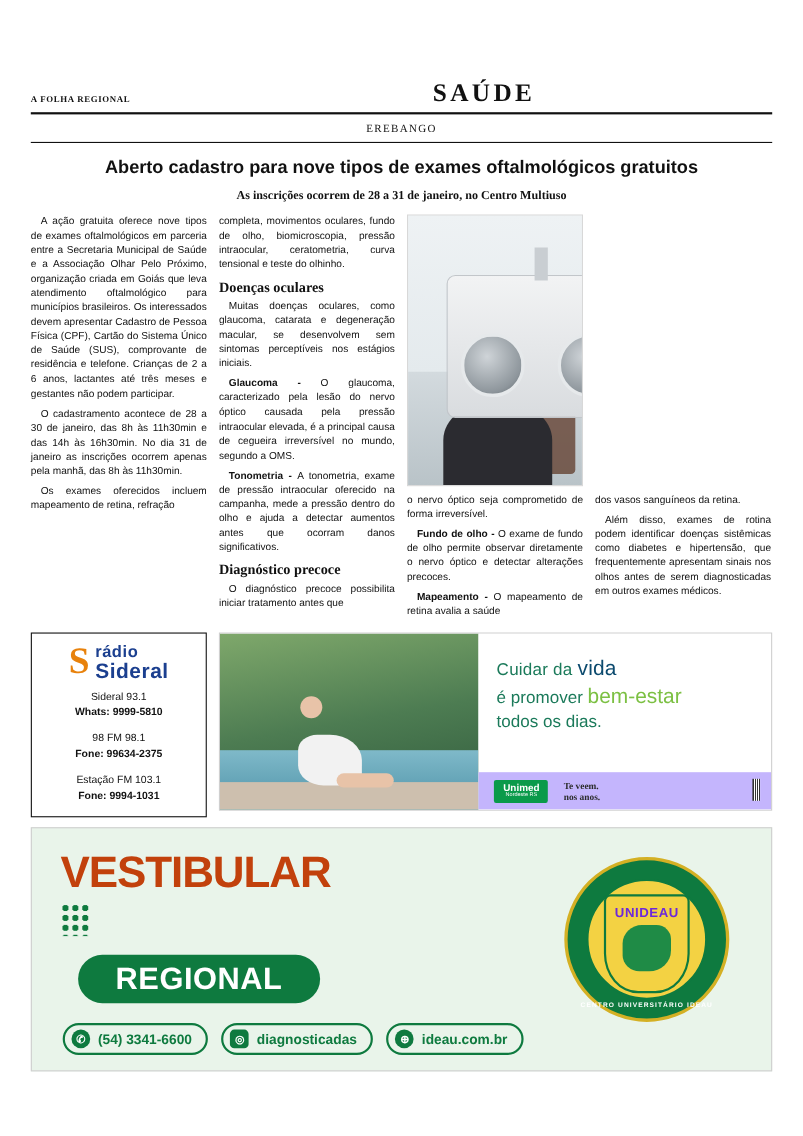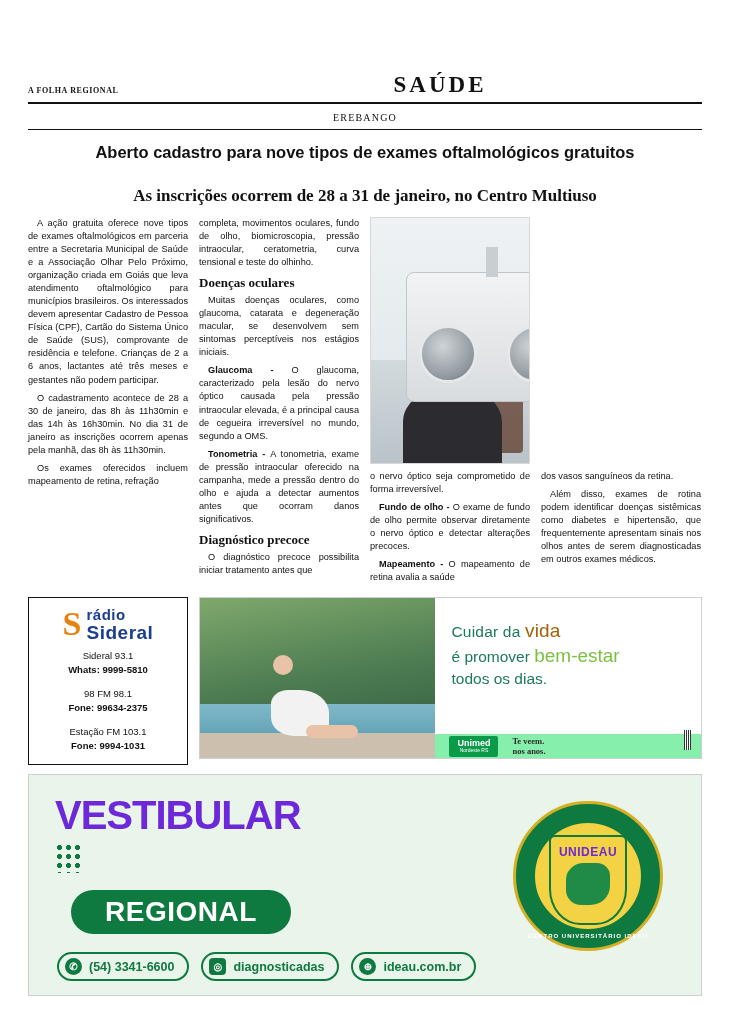--- a/index.html
+++ b/index.html
@@ -93,24 +93,24 @@
     font-family: "Liberation Sans", sans-serif;
     font-size: 16.5px;
     font-weight: bold;
     color: #111;
     margin-top: 13px;
     line-height: 1.2;
   }
   .standfirst {
     text-align: center;
     font-family: "Liberation Serif", serif;
-    font-size: 17px;
+    font-size: 11px;
     font-weight: bold;
     color: #111;
-    margin-top: 23px;
+    margin-top: 9px;
   }
 
   
   .article {
     display: flex;
     gap: 11px;
     margin-top: 11px;
   }
   .col {
     width: 160px;
@@ -256,33 +256,33 @@
   .um-text {
     flex: 1;
     background: #ffffff;
     padding: 22px 0 0 16px;
     position: relative;
   }
   .um-l1 {
     font-family: "Liberation Sans", sans-serif;
     font-size: 15.5px; color: #1b7a5a; letter-spacing: .2px;
   }
-  .um-l1 em { font-style: normal; color:#a16207; font-size: 19px; }
+  .um-l1 em { font-style: normal; color:#0c4a6e; font-size: 19px; }
   .um-l2 {
     font-family: "Liberation Sans", sans-serif;
     font-size: 15.5px; color: #1b7a5a; margin-top: 3px;
   }
   .um-l2 em { font-style: normal; color:#7cc043; font-size: 19px; }
   .um-l3 {
     font-family: "Liberation Sans", sans-serif;
     font-size: 15.5px; color: #1b7a5a; margin-top: 3px;
   }
   .um-footer {
-    position: absolute; left: 0; right: 0; bottom: 0; height: 24px;
-    background: #86efac; display: flex; align-items: center; padding-left: 14px; gap: 14px;
+    position: absolute; left: 0; right: 0; bottom: 0; height: 34px;
+    background: #c4b5fd; display: flex; align-items: center; padding-left: 14px; gap: 14px;
   }
   .um-brand {
     background:#0a9a4a; color:#fff; font-family:"Liberation Sans",sans-serif;
     font-size: 9px; font-weight:bold; padding: 3px 8px; border-radius: 2px; text-align:center; line-height:1.1;
   }
   .um-brand small { display:block; font-size: 5px; font-weight: normal; }
   .um-slogan {
     font-family: "Liberation Serif", serif; font-size: 8.5px; font-weight: bold;
     color:#2b2b2b; line-height: 1.2;
   }
@@ -297,21 +297,21 @@
     border: 1px solid #cfcfcf;
     background: #e9f4ea;
     height: 222px;
     position: relative;
     box-sizing: border-box;
     overflow: hidden;
   }
   .vest-title1 {
     position: absolute; left: 26px; top: 18px;
     font-family: "Liberation Sans", sans-serif;
-    font-size: 40px; font-weight: bold; color: #6d28d9; letter-spacing: -1px;
+    font-size: 40px; font-weight: bold; color: #c2410c; letter-spacing: -1px;
   }
   .vest-title2 {
     position: absolute; left: 26px; top: 62px;
     font-family: "Liberation Sans", sans-serif;
     font-size: 40px; font-weight: bold; color: #4d7c0f; letter-spacing: -1px; margin-top: 48px;
   }
   .vest-dots {
     position: absolute; left: 26px; top: 68px; width: 26px; height: 30px;
     background-image: radial-gradient(#0e7a3f 42%, transparent 44%);
     background-size: 9px 9px;

